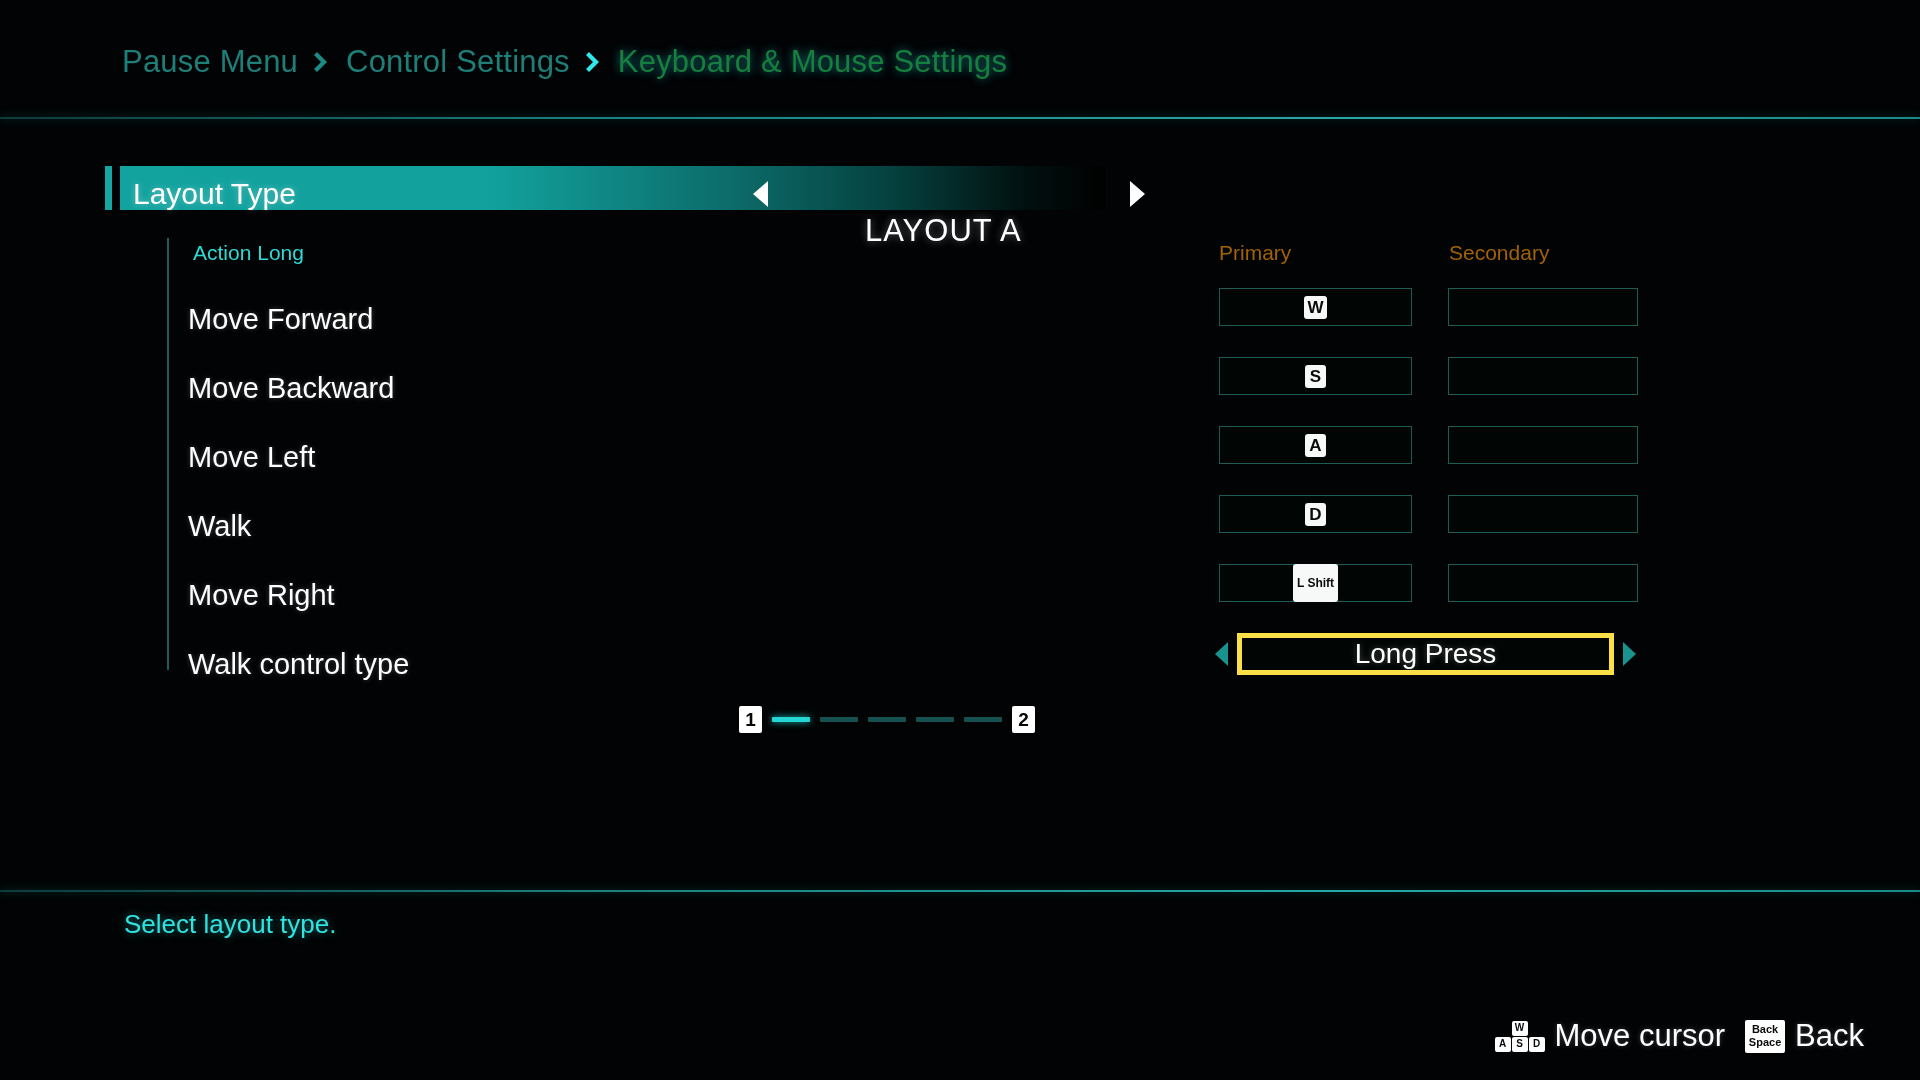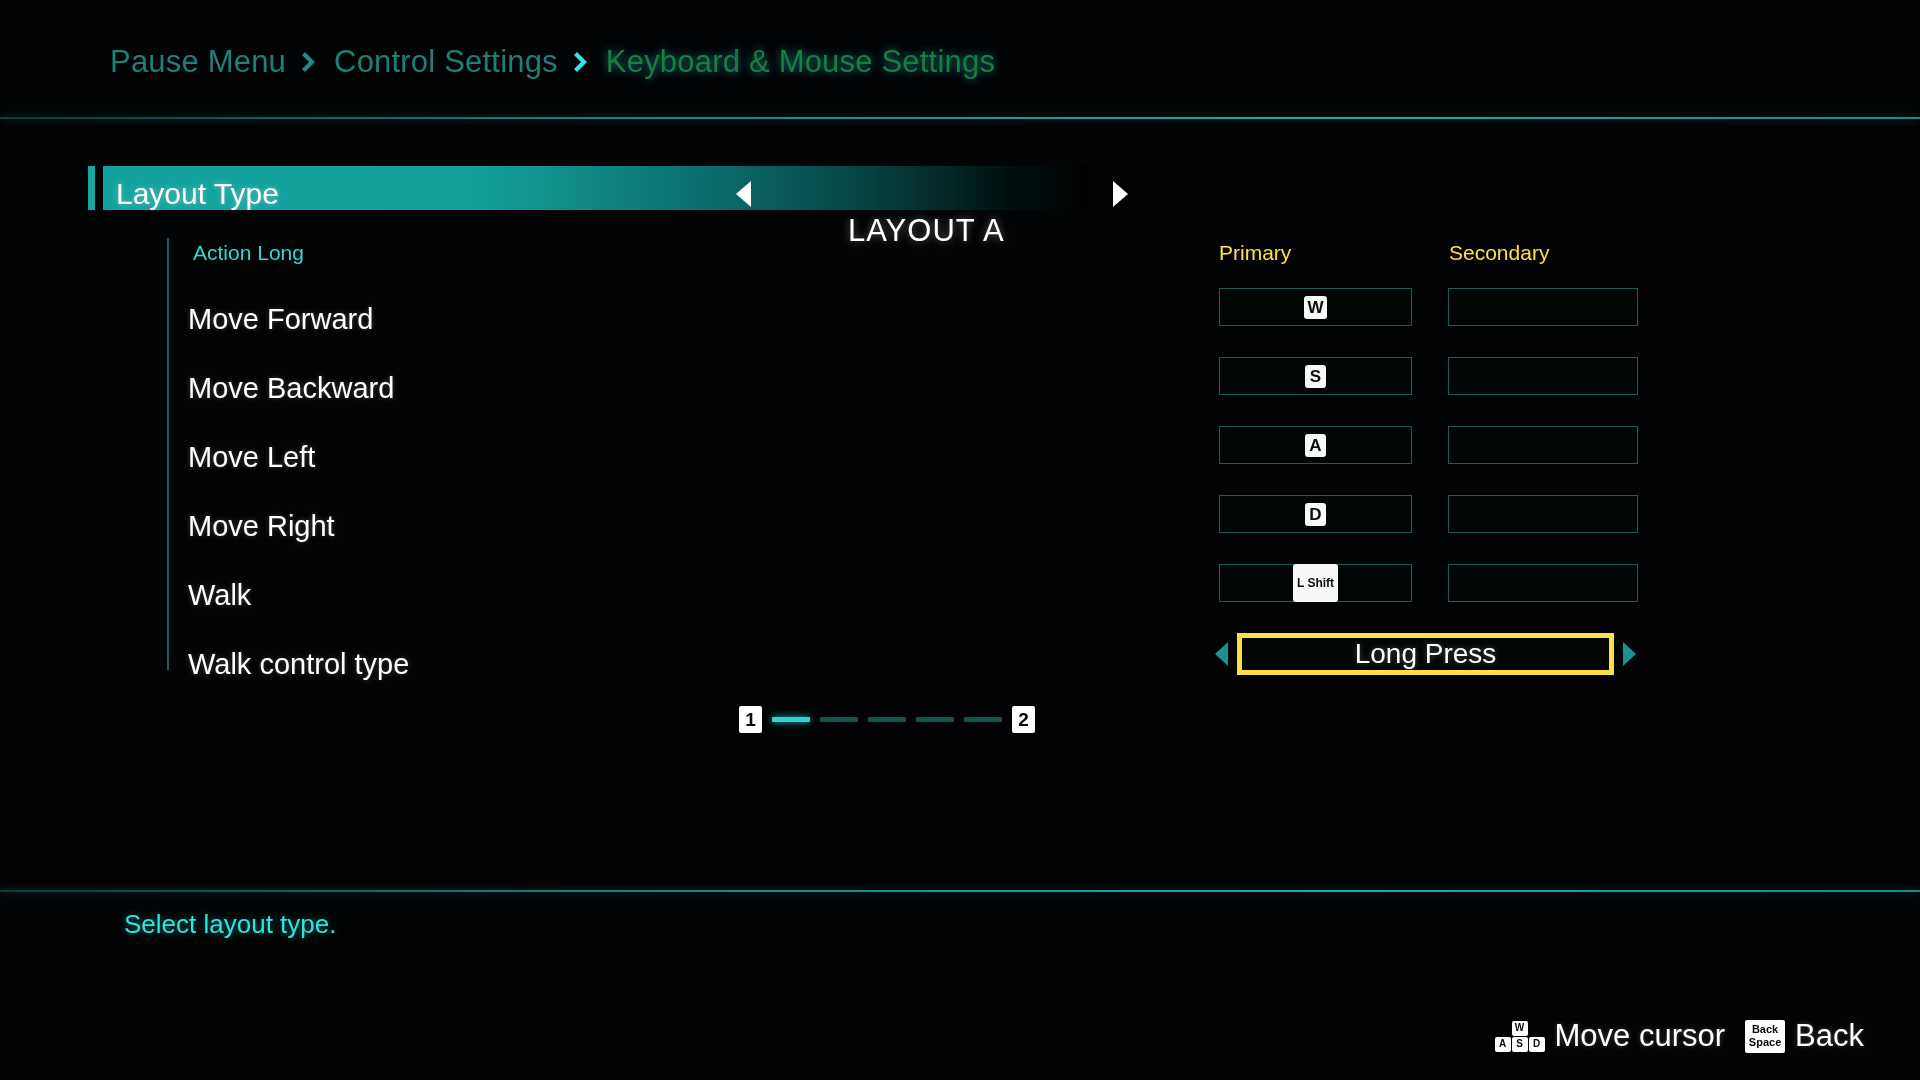--- a/index.html
+++ b/index.html
@@ -7,21 +7,21 @@
     width:1920px; height:1080px;
     background:#000;
     font-family:"Liberation Sans", sans-serif;
     overflow:hidden;
   }
 
   .screen { position:relative; width:1920px; height:1080px; background:#010304; }
 
   
   .breadcrumb {
-    position:absolute; left:110px; top:44px;
+    position:absolute; left:122px; top:44px;
     display:flex; align-items:center; gap:16px;
     font-size:31px; letter-spacing:.2px;
   }
   .crumb { white-space:nowrap; }
   .crumb.dim    { color:#1e7f79; }
   .crumb.active { color:#15803d; text-shadow:0 0 10px rgba(47,232,234,.55); }
   .chev {
     width:16px; height:24px; display:block; flex:0 0 auto;
   }
   .chev.dim path    { fill:#1e8a84; }
@@ -31,21 +31,21 @@
   .divider {
     position:absolute; left:0; width:1920px; height:2px;
     background:linear-gradient(to right,#0d3b3a 0%,#1b7f7c 30%,#26a8a4 70%,#1b8a86 100%);
     box-shadow:0 0 8px rgba(38,168,164,.45);
   }
   .divider.top    { top:117px; }
   .divider.bottom { top:890px; }
 
   
   .layout-row {
-    position:absolute; left:88px; top:166px;
+    position:absolute; left:105px; top:166px;
     width:1000px; height:56px;
     display:flex; align-items:center;
   }
   .sel-bar {
     position:absolute; left:0; top:0;
     width:7px; height:44px; background:#17a6a1;
   }
   .sel-fill {
     position:absolute; left:15px; top:0;
     width:985px; height:44px;
@@ -87,21 +87,21 @@
   }
   .action-list { position:absolute; left:188px; top:285px; }
   .action-item {
     height:69px; display:flex; align-items:center;
     color:#ffffff; font-size:29px; white-space:nowrap;
     text-shadow:0 0 5px rgba(255,255,255,.25);
   }
 
   
   .col-head {
-    position:absolute; color:#fde047; font-size:21px; white-space:nowrap;
+    position:absolute; color:#a16207; font-size:21px; white-space:nowrap;
   }
   .col-head.primary   { left:1219px; top:241px; }
   .col-head.secondary { left:1449px; top:241px; }
 
   .bind-col { position:absolute; top:288px; }
   .bind-col.primary   { left:1219px; }
   .bind-col.secondary { left:1448px; }
 
   .bind-box {
     width:193px; height:38px; margin-bottom:31px;
@@ -217,22 +217,22 @@
     <span class="tri tri-right"></span>
   </div>
 
   <div class="action-rail"></div>
   <div class="action-head">Action Long</div>
 
   <div class="action-list">
     <div class="action-item">Move Forward</div>
     <div class="action-item">Move Backward</div>
     <div class="action-item">Move Left</div>
+    <div class="action-item">Walk</div>
     <div class="action-item">Move Right</div>
-    <div class="action-item">Walk</div>
     <div class="action-item">Walk control type</div>
   </div>
 
   <div class="col-head primary">Primary</div>
   <div class="col-head secondary">Secondary</div>
 
   <div class="bind-col primary">
     <div class="bind-box">
       <span class="keycap std">W</span>
     </div>

